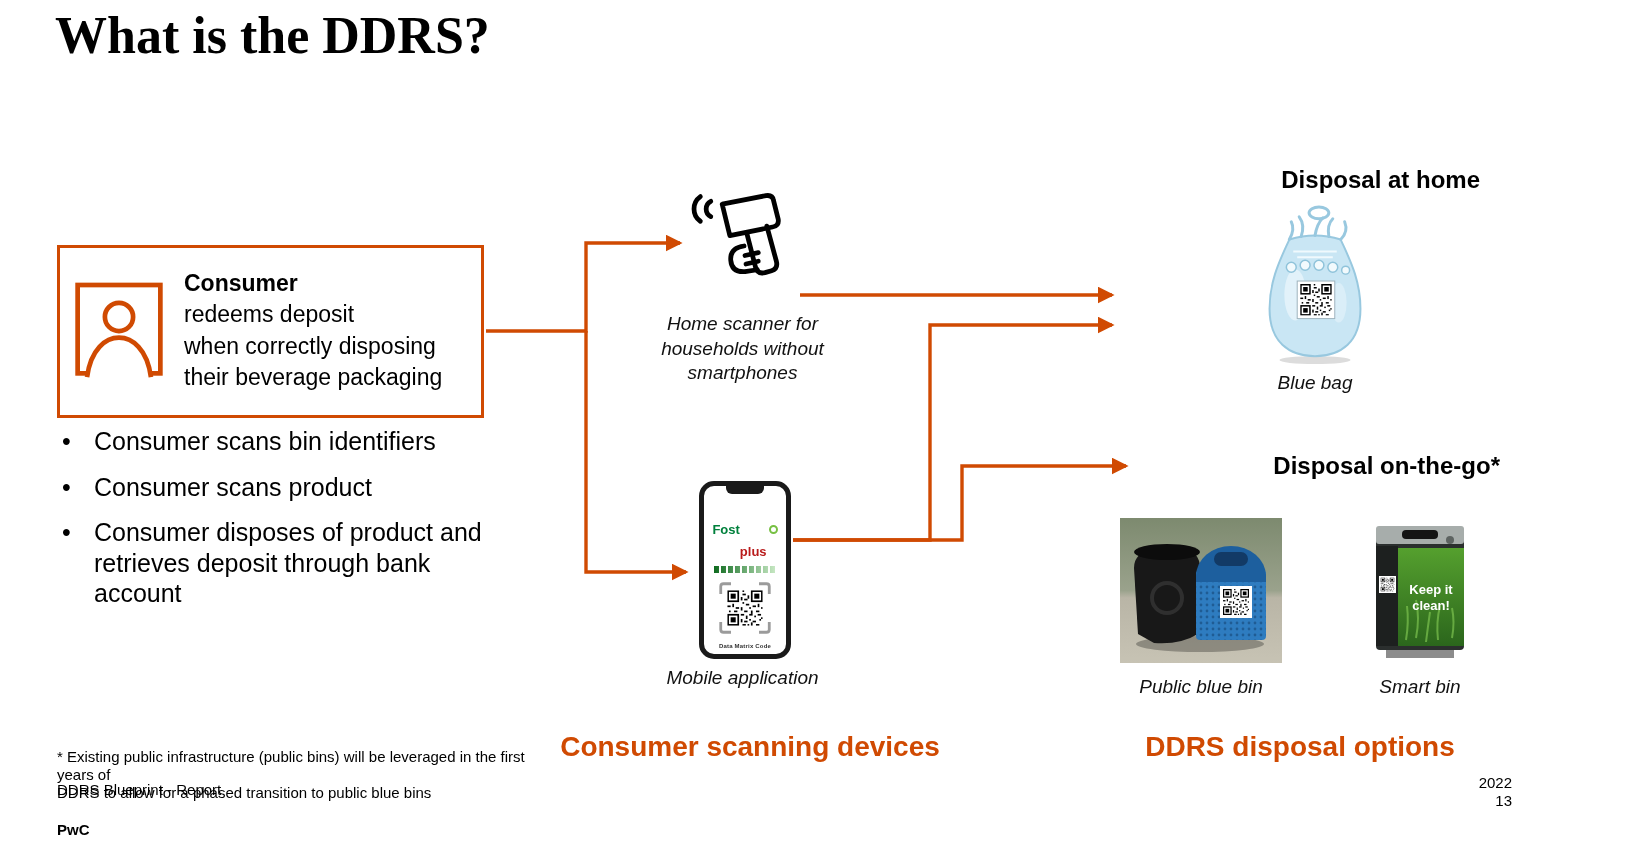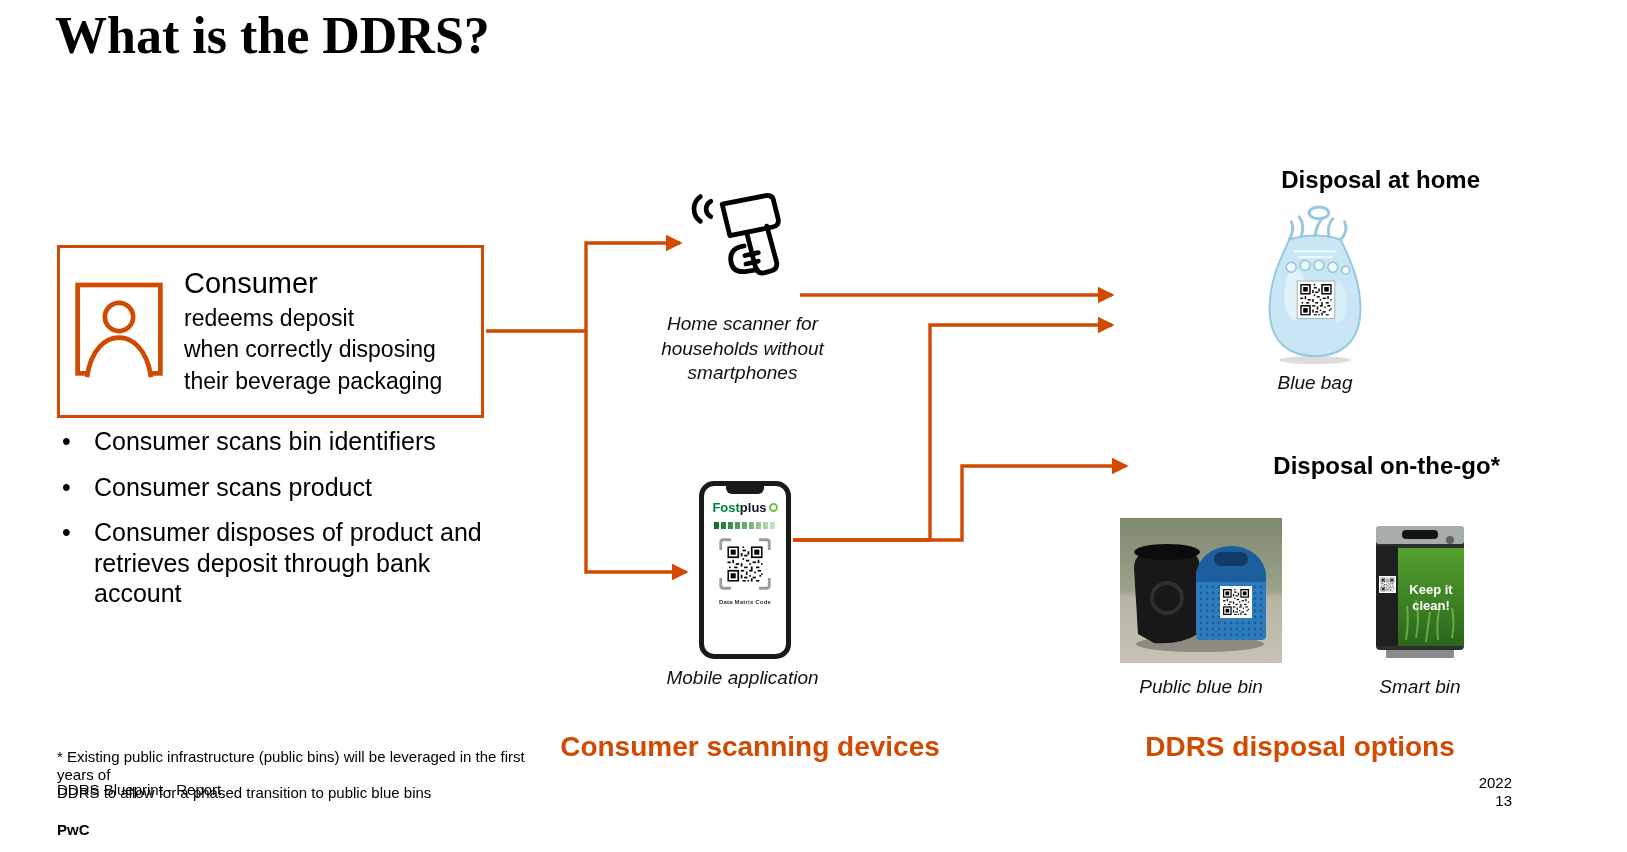--- a/index.html
+++ b/index.html
@@ -8,38 +8,38 @@
   .slide { position:relative; width:1627px; height:852px; background:#fff; overflow:hidden; }
   .abs { position:absolute; }
 
   .title { left:55px; top:6px; font-family:"Liberation Serif", serif; font-size:52px; color:#000; }
   .subtitle { left:57px; top:80px; font-size:32px; color:#141414; }
 
   .arrows { left:0; top:0; width:1627px; height:852px; pointer-events:none; }
 
   .consumer-box { left:57px; top:245px; width:427px; height:173px; border:3px solid #D04A02;
                   display:flex; align-items:center; gap:18px; padding:8px 12px; background:#fff; }
-  .consumer-heading { font-size:29px; font-weight:normal; line-height:1.3; }
+  .consumer-heading { font-size:23px; font-weight:bold; line-height:1.3; }
   .consumer-body { font-size:23px; line-height:1.38; white-space:pre-line; }
 
   .bullets { left:60px; top:426px; width:450px; list-style:none; }
   .bullets li { position:relative; font-size:25px; line-height:1.22; padding-left:34px; margin-bottom:15px; }
   .bullets li::before { content:"\2022"; position:absolute; left:2px; }
 
   .scanner-icon { left:688px; top:188px; width:114px; height:116px; }
   .caption { font-style:italic; font-size:19px; text-align:center; line-height:1.3; white-space:pre-line; color:#111; }
   .scanner-caption { left:635px; top:312px; width:215px; }
   .mobile-caption { left:635px; top:666px; width:215px; }
 
   .phone { left:699px; top:481px; width:92px; height:178px; border:5px solid #1a1a1a; border-radius:15px; background:#fff; }
   .phone-notch { position:absolute; top:-1px; left:50%; transform:translateX(-50%); width:38px; height:9px; background:#1a1a1a; border-radius:0 0 6px 6px; }
   .phone-screen { position:absolute; inset:2px; display:flex; flex-direction:column; align-items:center; padding-top:12px; gap:7px; }
   .brand { font-size:13px; font-weight:bold; display:flex; align-items:center; }
   .brand-a { color:#00803c; }
-  .brand-b { color:#0f172a; }
+  .brand-b { color:#b91c1c;margin-top:44px; }
   .brand-dot { width:9px; height:9px; border:2px solid #77c043; border-radius:50%; margin-left:2px; background:#fff; }
   .progress { width:62px; height:7px;
               background-image: repeating-linear-gradient(90deg, rgba(255,255,255,0) 0 5px, #fff 5px 7px),
                                 linear-gradient(90deg, #0f6b1f, #c9e9c5); }
   .qr-scan { width:56px; height:56px; }
   .dm-label { font-size:6px; font-weight:bold; color:#333; letter-spacing:.2px; }
 
   .orange-label { color:#D04A02; font-weight:bold; font-size:28px; text-align:center; }
   .scan-label { left:520px; top:731px; width:460px; }
   .options-label { left:1085px; top:731px; width:430px; }

